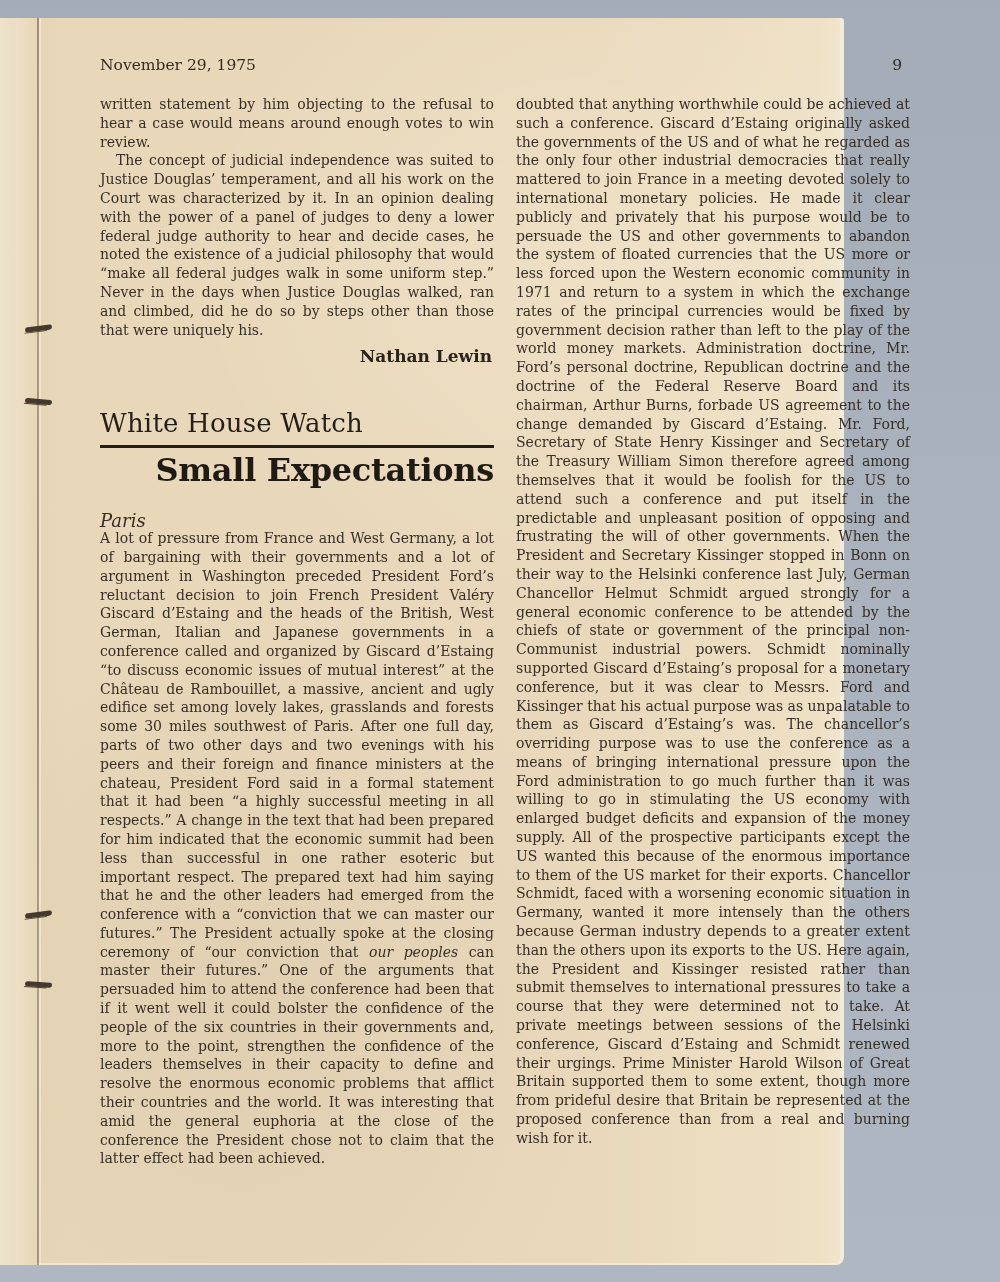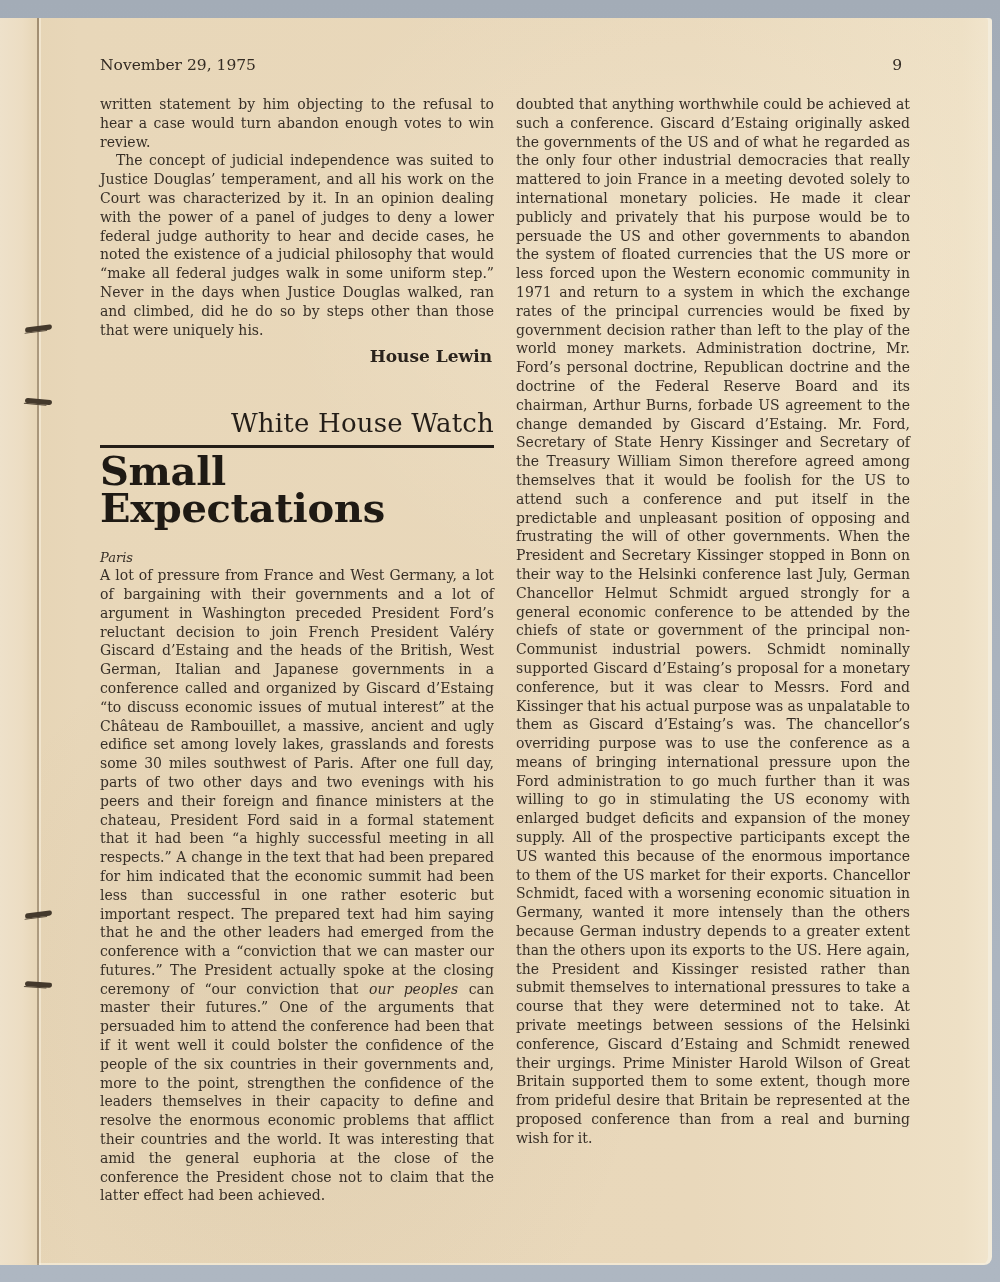--- a/index.html
+++ b/index.html
@@ -6,21 +6,21 @@
   body {
     width: 1000px; height: 1282px;
     position: relative; overflow: hidden;
     font-family: "DejaVu Serif", serif;
   }
   .scan-bg {
     position: absolute; inset: 0;
     background: linear-gradient(180deg, #a3acb7 0%, #a9b2bd 40%, #aeb7c2 100%);
   }
   .page {
-    position: absolute; left: 0; top: 18px; width: 992px; height: 1247px;
+    position: absolute; left: 0; top: 18px; width: 844px; height: 1247px;
     background:
       radial-gradient(ellipse 600px 500px at 70% 20%, rgba(255,248,230,0.25), rgba(255,248,230,0) 70%),
       radial-gradient(ellipse 500px 600px at 30% 80%, rgba(120,95,60,0.07), rgba(120,95,60,0) 70%),
       linear-gradient(90deg, #e5d3b3 0%, #e8d7b9 8%, #e9d8bb 70%, #eee0c5 97%, #f1e5cd 100%);
     border-radius: 0 3px 8px 0;
     box-shadow: inset -4px 0 0 #f3ecdb, inset 0 -2px 0 rgba(250,244,230,0.55);
   }
   .edge-strip {
     position: absolute; left: 0; top: 0; width: 37px; height: 100%;
     background: linear-gradient(90deg, #eee1ca 0%, #ecddc3 60%, #e7d6b7 100%);
@@ -54,27 +54,27 @@
   .cols { display: flex; gap: 22px; margin-top: 21px; }
   .col { width: 394px; font-size: 14px; line-height: 18.8px; text-align: justify; color: #372f27; }
   .col p { margin: 0; }
   .col p.indent { text-indent: 16px; }
 
   .byline { font-weight: bold; text-align: right; font-size: 17px; margin-top: 8px; padding-right: 2px; color: #2a231c; }
 
   .kicker {
     margin-top: 42px; font-size: 26px; line-height: 30px;
     padding-bottom: 7px; border-bottom: 3px solid #241e18;
-    color: #241e18; letter-spacing: 0.2px; text-align: right;
+    color: #241e18; letter-spacing: 0.2px; text-align: left;
   }
   .title {
-    font-size: 40px; font-weight: bold; line-height: 37px; margin-top: 4px;
-    color: #1f1a14; letter-spacing: -0.3px; text-align: left;
+    font-size: 32px; font-weight: bold; line-height: 37px; margin-top: 4px;
+    color: #1f1a14; letter-spacing: -0.3px; text-align: right;
   }
-  .dateline { font-style: italic; font-size: 13px; margin-top: 24px; line-height: 16px; text-align: left; }
+  .dateline { font-style: italic; font-size: 18px; margin-top: 24px; line-height: 16px; text-align: left; }
   .article-p { margin-top: 2px; }
 </style>
 </head>
 <body>
 
 <div class="scan-bg"></div>
 
 <div class="page">
   <div class="edge-strip"></div>
   <div class="crease"></div>
@@ -85,23 +85,23 @@
   <div class="stitch s4"></div>
 
   <div class="content">
     <div class="page-header">
       <span class="date">November 29, 1975</span>
       <span class="pageno">9</span>
     </div>
 
     <div class="cols">
       <div class="col">
-        <p class="cont">written statement by him objecting to the refusal to hear a case would turn abandon enough votes to win review.</p>
+        <p class="cont">written statement by him objecting to the refusal to hear a case would means around enough votes to win review.</p>
         <p class="indent">The concept of judicial independence was suited to Justice Douglas’ temperament, and all his work on the Court was characterized by it. In an opinion dealing with the power of a panel of judges to deny a lower federal judge authority to hear and decide cases, he noted the existence of a judicial philosophy that would “make all federal judges walk in some uniform step.” Never in the days when Justice Douglas walked, ran and climbed, did he do so by steps other than those that were uniquely his.</p>
-        <div class="byline">House Lewin</div>
+        <div class="byline">Nathan Lewin</div>
 
         <div class="kicker">White House Watch</div>
         <div class="title">Small Expectations</div>
 
         <div class="dateline">Paris</div>
         <p class="article-p"><span>A lot of pressure from France and West Germany, a lot of bargaining with their governments and a lot of argument in Washington preceded President Ford’s reluctant decision to join French President Valéry Giscard d’Estaing and the heads of the British, West German, Italian and Japanese governments in a conference called and organized by Giscard d’Estaing “to discuss economic issues of mutual interest” at the Château de Rambouillet, a massive, ancient and ugly edifice set among lovely lakes, grasslands and forests some 30 miles southwest of Paris. After one full day, parts of two other days and two evenings with his peers and their foreign and finance ministers at the chateau, President Ford said in a formal statement that it had been “a highly successful meeting in all respects.” A change in the text that had been prepared for him indicated that the economic summit had been less than successful in one rather esoteric but important respect. The prepared text had him saying that he and the other leaders had emerged from the conference with a “conviction that we can master our futures.” The President actually spoke at the closing ceremony of “our conviction that </span><i>our peoples</i><span> can master their futures.” One of the arguments that persuaded him to attend the conference had been that if it went well it could bolster the confidence of the people of the six countries in their governments and, more to the point, strengthen the confidence of the leaders themselves in their capacity to define and resolve the enormous economic problems that afflict their countries and the world. It was interesting that amid the general euphoria at the close of the conference the President chose not to claim that the latter effect had been achieved.</span></p>
       </div>
 
       <div class="col">
         <p class="cont">doubted that anything worthwhile could be achieved at such a conference. Giscard d’Estaing originally asked the governments of the US and of what he regarded as the only four other industrial democracies that really mattered to join France in a meeting devoted solely to international monetary policies. He made it clear publicly and privately that his purpose would be to persuade the US and other governments to abandon the system of floated currencies that the US more or less forced upon the Western economic community in 1971 and return to a system in which the exchange rates of the principal currencies would be fixed by government decision rather than left to the play of the world money markets. Administration doctrine, Mr. Ford’s personal doctrine, Republican doctrine and the doctrine of the Federal Reserve Board and its chairman, Arthur Burns, forbade US agreement to the change demanded by Giscard d’Estaing. Mr. Ford, Secretary of State Henry Kissinger and Secretary of the Treasury William Simon therefore agreed among themselves that it would be foolish for the US to attend such a conference and put itself in the predictable and unpleasant position of opposing and frustrating the will of other governments. When the President and Secretary Kissinger stopped in Bonn on their way to the Helsinki conference last July, German Chancellor Helmut Schmidt argued strongly for a general economic conference to be attended by the chiefs of state or government of the principal non-Communist industrial powers. Schmidt nominally supported Giscard d’Estaing’s proposal for a monetary conference, but it was clear to Messrs. Ford and Kissinger that his actual purpose was as unpalatable to them as Giscard d’Estaing’s was. The chancellor’s overriding purpose was to use the conference as a means of bringing international pressure upon the Ford administration to go much further than it was willing to go in stimulating the US economy with enlarged budget deficits and expansion of the money supply. All of the prospective participants except the US wanted this because of the enormous importance to them of the US market for their exports. Chancellor Schmidt, faced with a worsening economic situation in Germany, wanted it more intensely than the others because German industry depends to a greater extent than the others upon its exports to the US. Here again, the President and Kissinger resisted rather than submit themselves to international pressures to take a course that they were determined not to take. At private meetings between sessions of the Helsinki conference, Giscard d’Estaing and Schmidt renewed their urgings. Prime Minister Harold Wilson of Great Britain supported them to some extent, though more from prideful desire that Britain be represented at the proposed conference than from a real and burning wish for it.</p>

